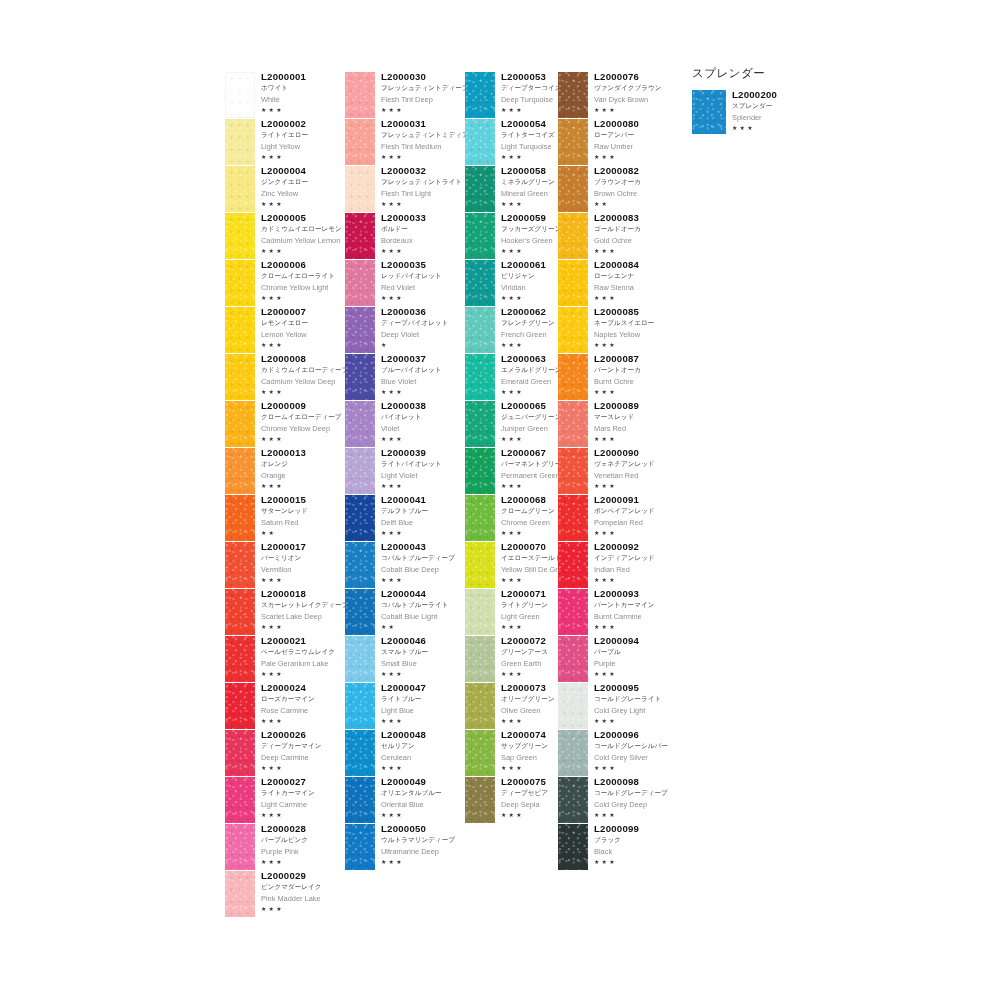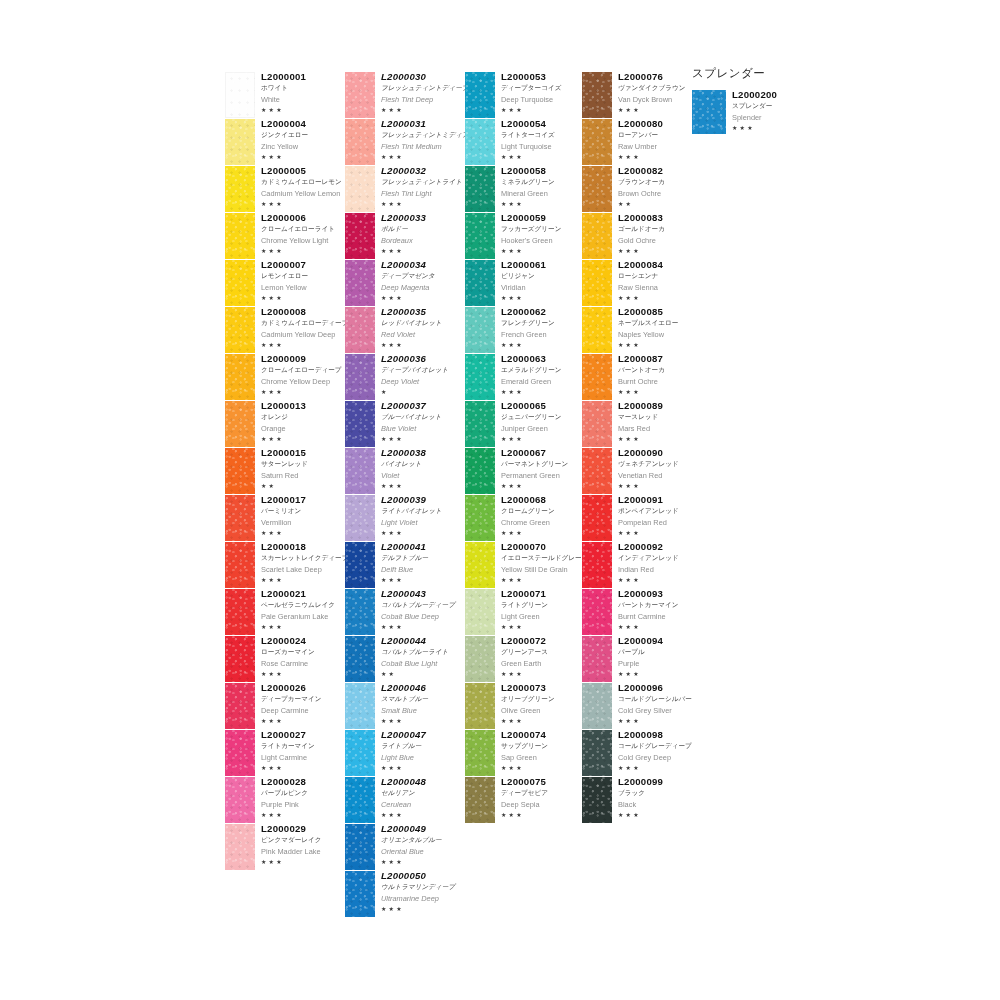--- a/index.html
+++ b/index.html
@@ -18,23 +18,23 @@
     position: absolute;
     left: 0; top: 0;
     width: 1000px;
     height: 1000px;
   }
   .column {
     position: absolute;
     top: 72px;
   }
   .col-0 { left: 225px; }
-  .col-1 { left: 345px; font-style: italic; }
+  .col-1 { left: 345px; }
   .col-2 { left: 465px; }
-  .col-3 { left: 582px; }
+  .col-3 { left: 558px; }
   .col-4 { left: 692px; top: 66px; }
 
   .section-title {
     font-size: 11.5px;
     color: #2b2b2b;
     font-weight: 400;
     letter-spacing: 0.5px;
     margin: 0 0 9px 0;
     font-family: "DejaVu Sans", sans-serif;
   }
@@ -117,20 +117,29 @@
       <div class="entry">
         <div class="swatch pale" style="background: rgb(254, 254, 254); box-shadow: rgb(244, 244, 244) 0px 0px 0px 1px inset;"></div>
         <div class="info">
           <div class="code">L2000001</div>
           <div class="jp">ホワイト</div>
           <div class="en">White</div>
           <div class="stars">★★★</div>
         </div>
       </div>
       <div class="entry">
+        <div class="swatch" style="background: rgb(246, 235, 154);"></div>
+        <div class="info">
+          <div class="code">L2000002</div>
+          <div class="jp">ライトイエロー</div>
+          <div class="en">Light Yellow</div>
+          <div class="stars">★★★</div>
+        </div>
+      </div>
+      <div class="entry">
         <div class="swatch" style="background: rgb(247, 232, 127);"></div>
         <div class="info">
           <div class="code">L2000004</div>
           <div class="jp">ジンクイエロー</div>
           <div class="en">Zinc Yellow</div>
           <div class="stars">★★★</div>
         </div>
       </div>
       <div class="entry">
         <div class="swatch" style="background: rgb(249, 224, 27);"></div>
@@ -299,29 +308,20 @@
       <div class="entry">
         <div class="swatch" style="background: rgb(201, 20, 78);"></div>
         <div class="info">
           <div class="code">L2000033</div>
           <div class="jp">ボルドー</div>
           <div class="en">Bordeaux</div>
           <div class="stars">★★★</div>
         </div>
       </div>
       <div class="entry">
-        <div class="swatch" style="background: rgb(180, 91, 171);"></div>
-        <div class="info">
-          <div class="code">L2000034</div>
-          <div class="jp">ディープマゼンタ</div>
-          <div class="en">Deep Magenta</div>
-          <div class="stars">★★★</div>
-        </div>
-      </div>
-      <div class="entry">
         <div class="swatch" style="background: rgb(224, 121, 159);"></div>
         <div class="info">
           <div class="code">L2000035</div>
           <div class="jp">レッドバイオレット</div>
           <div class="en">Red Violet</div>
           <div class="stars">★★★</div>
         </div>
       </div>
       <div class="entry">
         <div class="swatch" style="background: rgb(142, 100, 181);"></div>
@@ -690,20 +690,29 @@
       <div class="entry">
         <div class="swatch" style="background: rgb(224, 79, 134);"></div>
         <div class="info">
           <div class="code">L2000094</div>
           <div class="jp">パープル</div>
           <div class="en">Purple</div>
           <div class="stars">★★★</div>
         </div>
       </div>
       <div class="entry">
+        <div class="swatch" style="background: rgb(227, 232, 229);"></div>
+        <div class="info">
+          <div class="code">L2000095</div>
+          <div class="jp">コールドグレーライト</div>
+          <div class="en">Cold Grey Light</div>
+          <div class="stars">★★★</div>
+        </div>
+      </div>
+      <div class="entry">
         <div class="swatch" style="background: rgb(158, 181, 178);"></div>
         <div class="info">
           <div class="code">L2000096</div>
           <div class="jp">コールドグレーシルバー</div>
           <div class="en">Cold Grey Silver</div>
           <div class="stars">★★★</div>
         </div>
       </div>
       <div class="entry">
         <div class="swatch" style="background: rgb(59, 78, 76);"></div>

